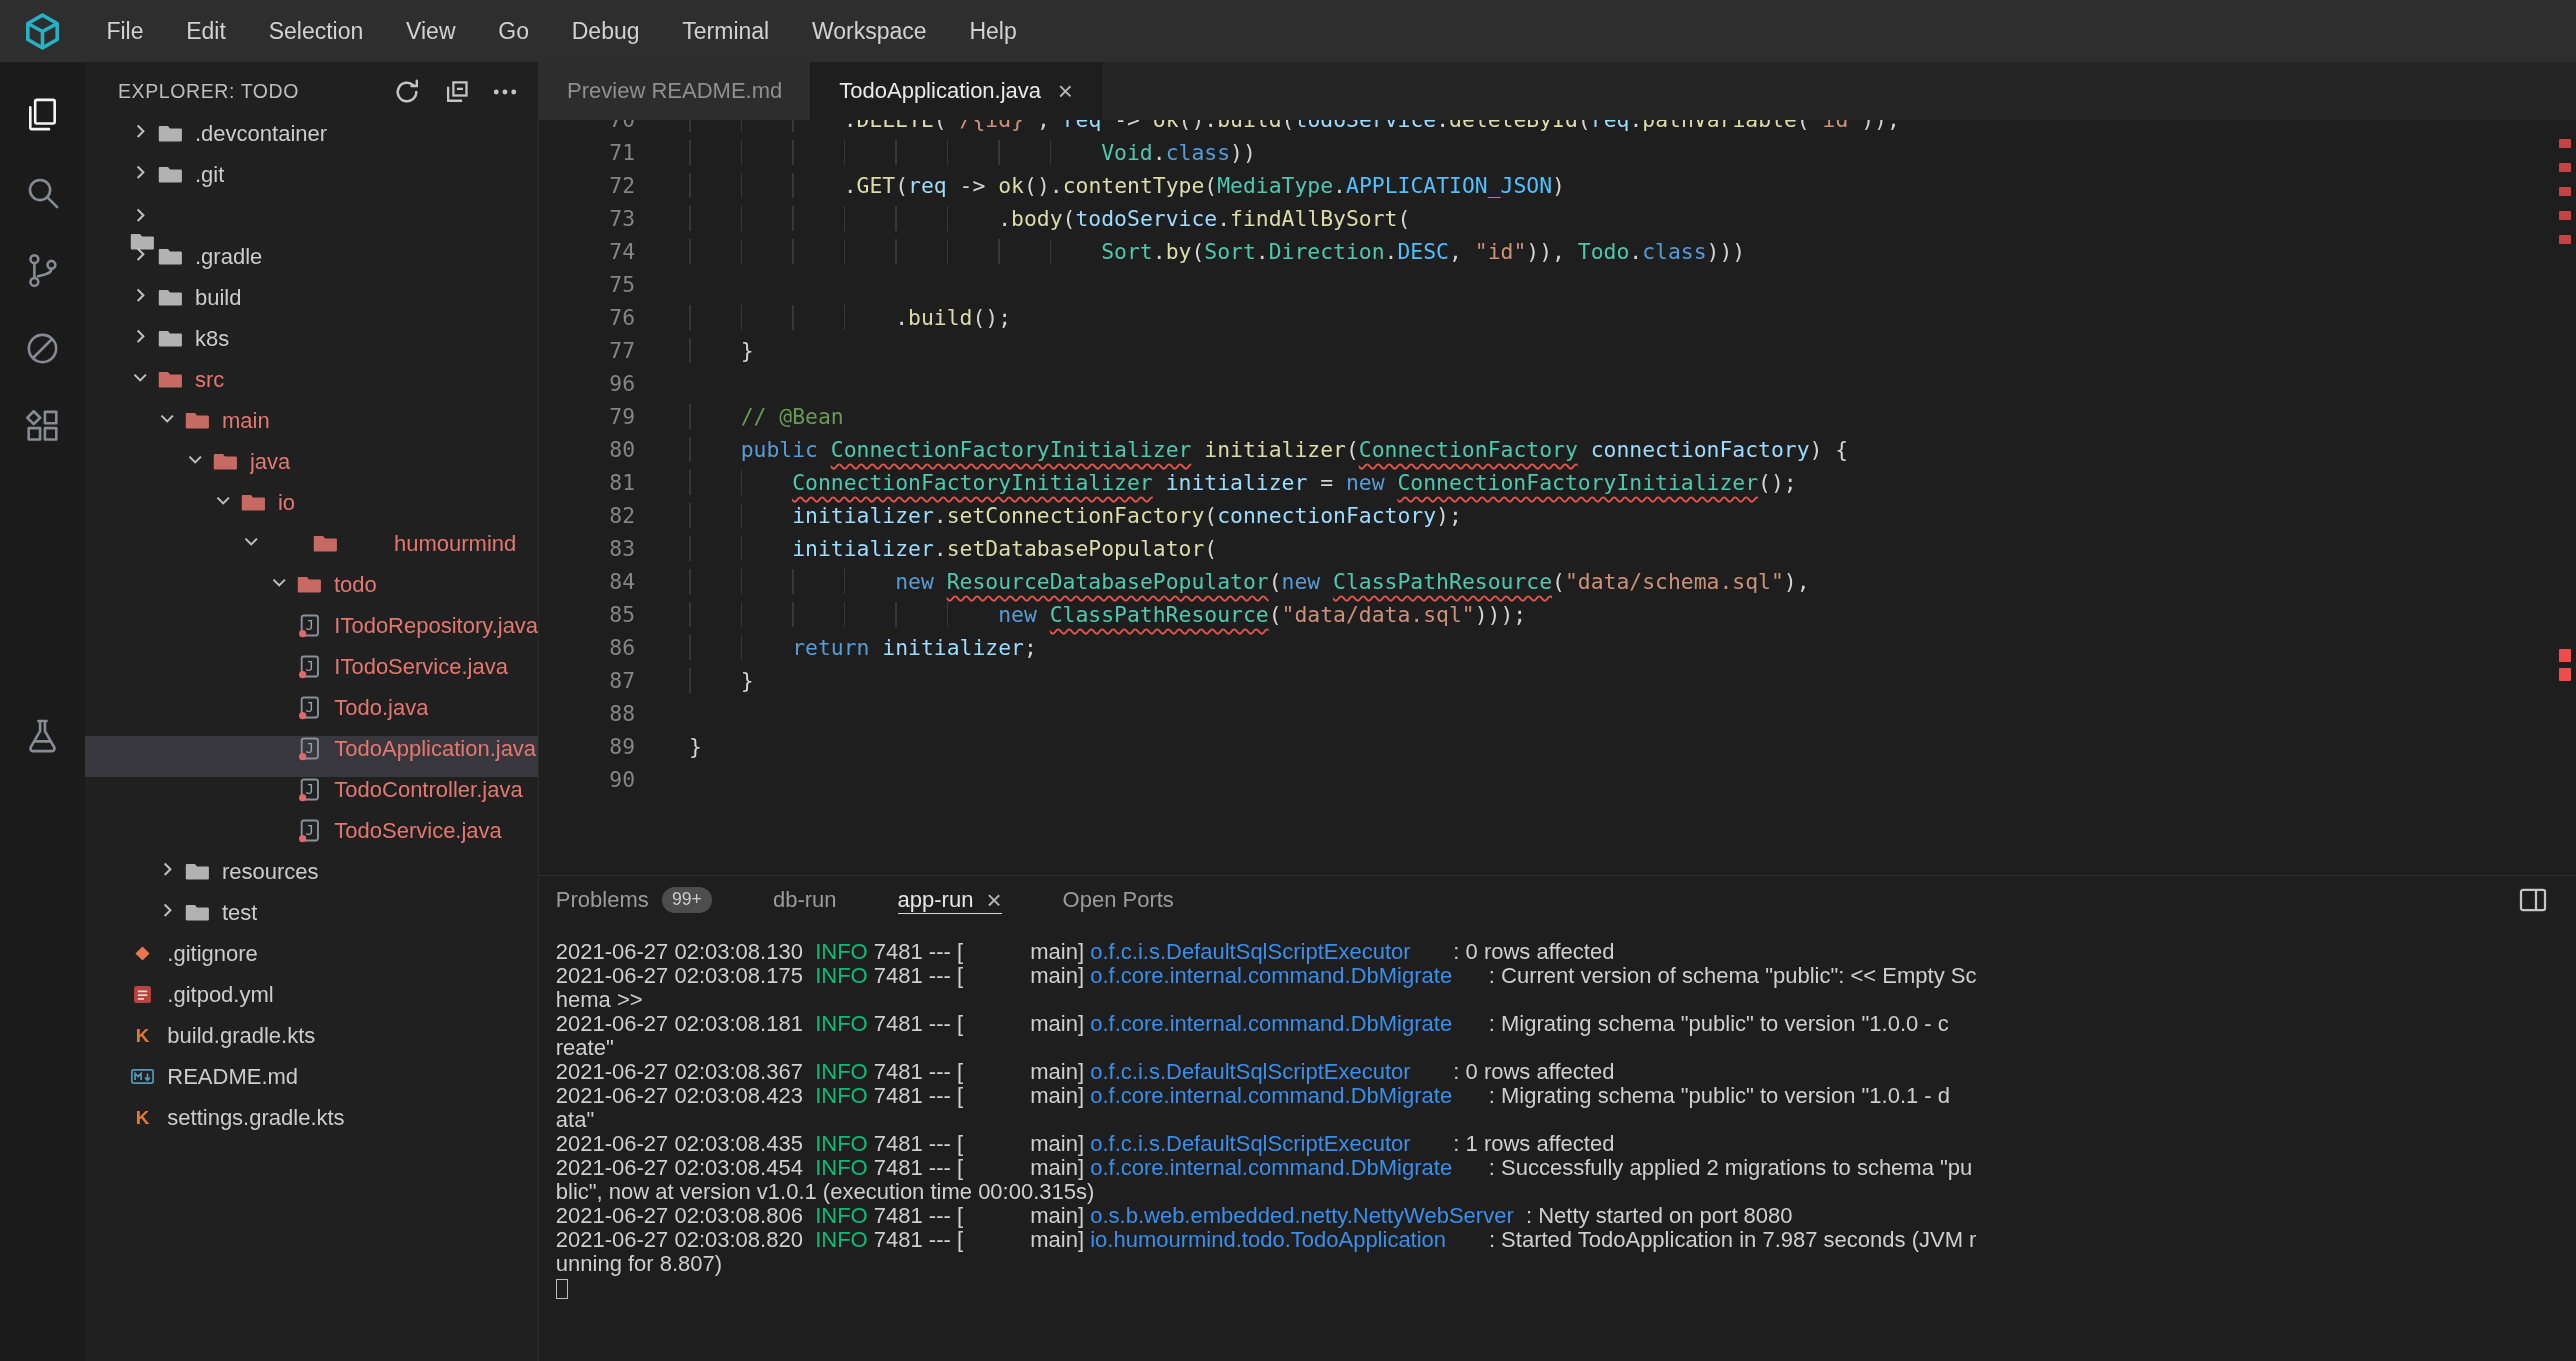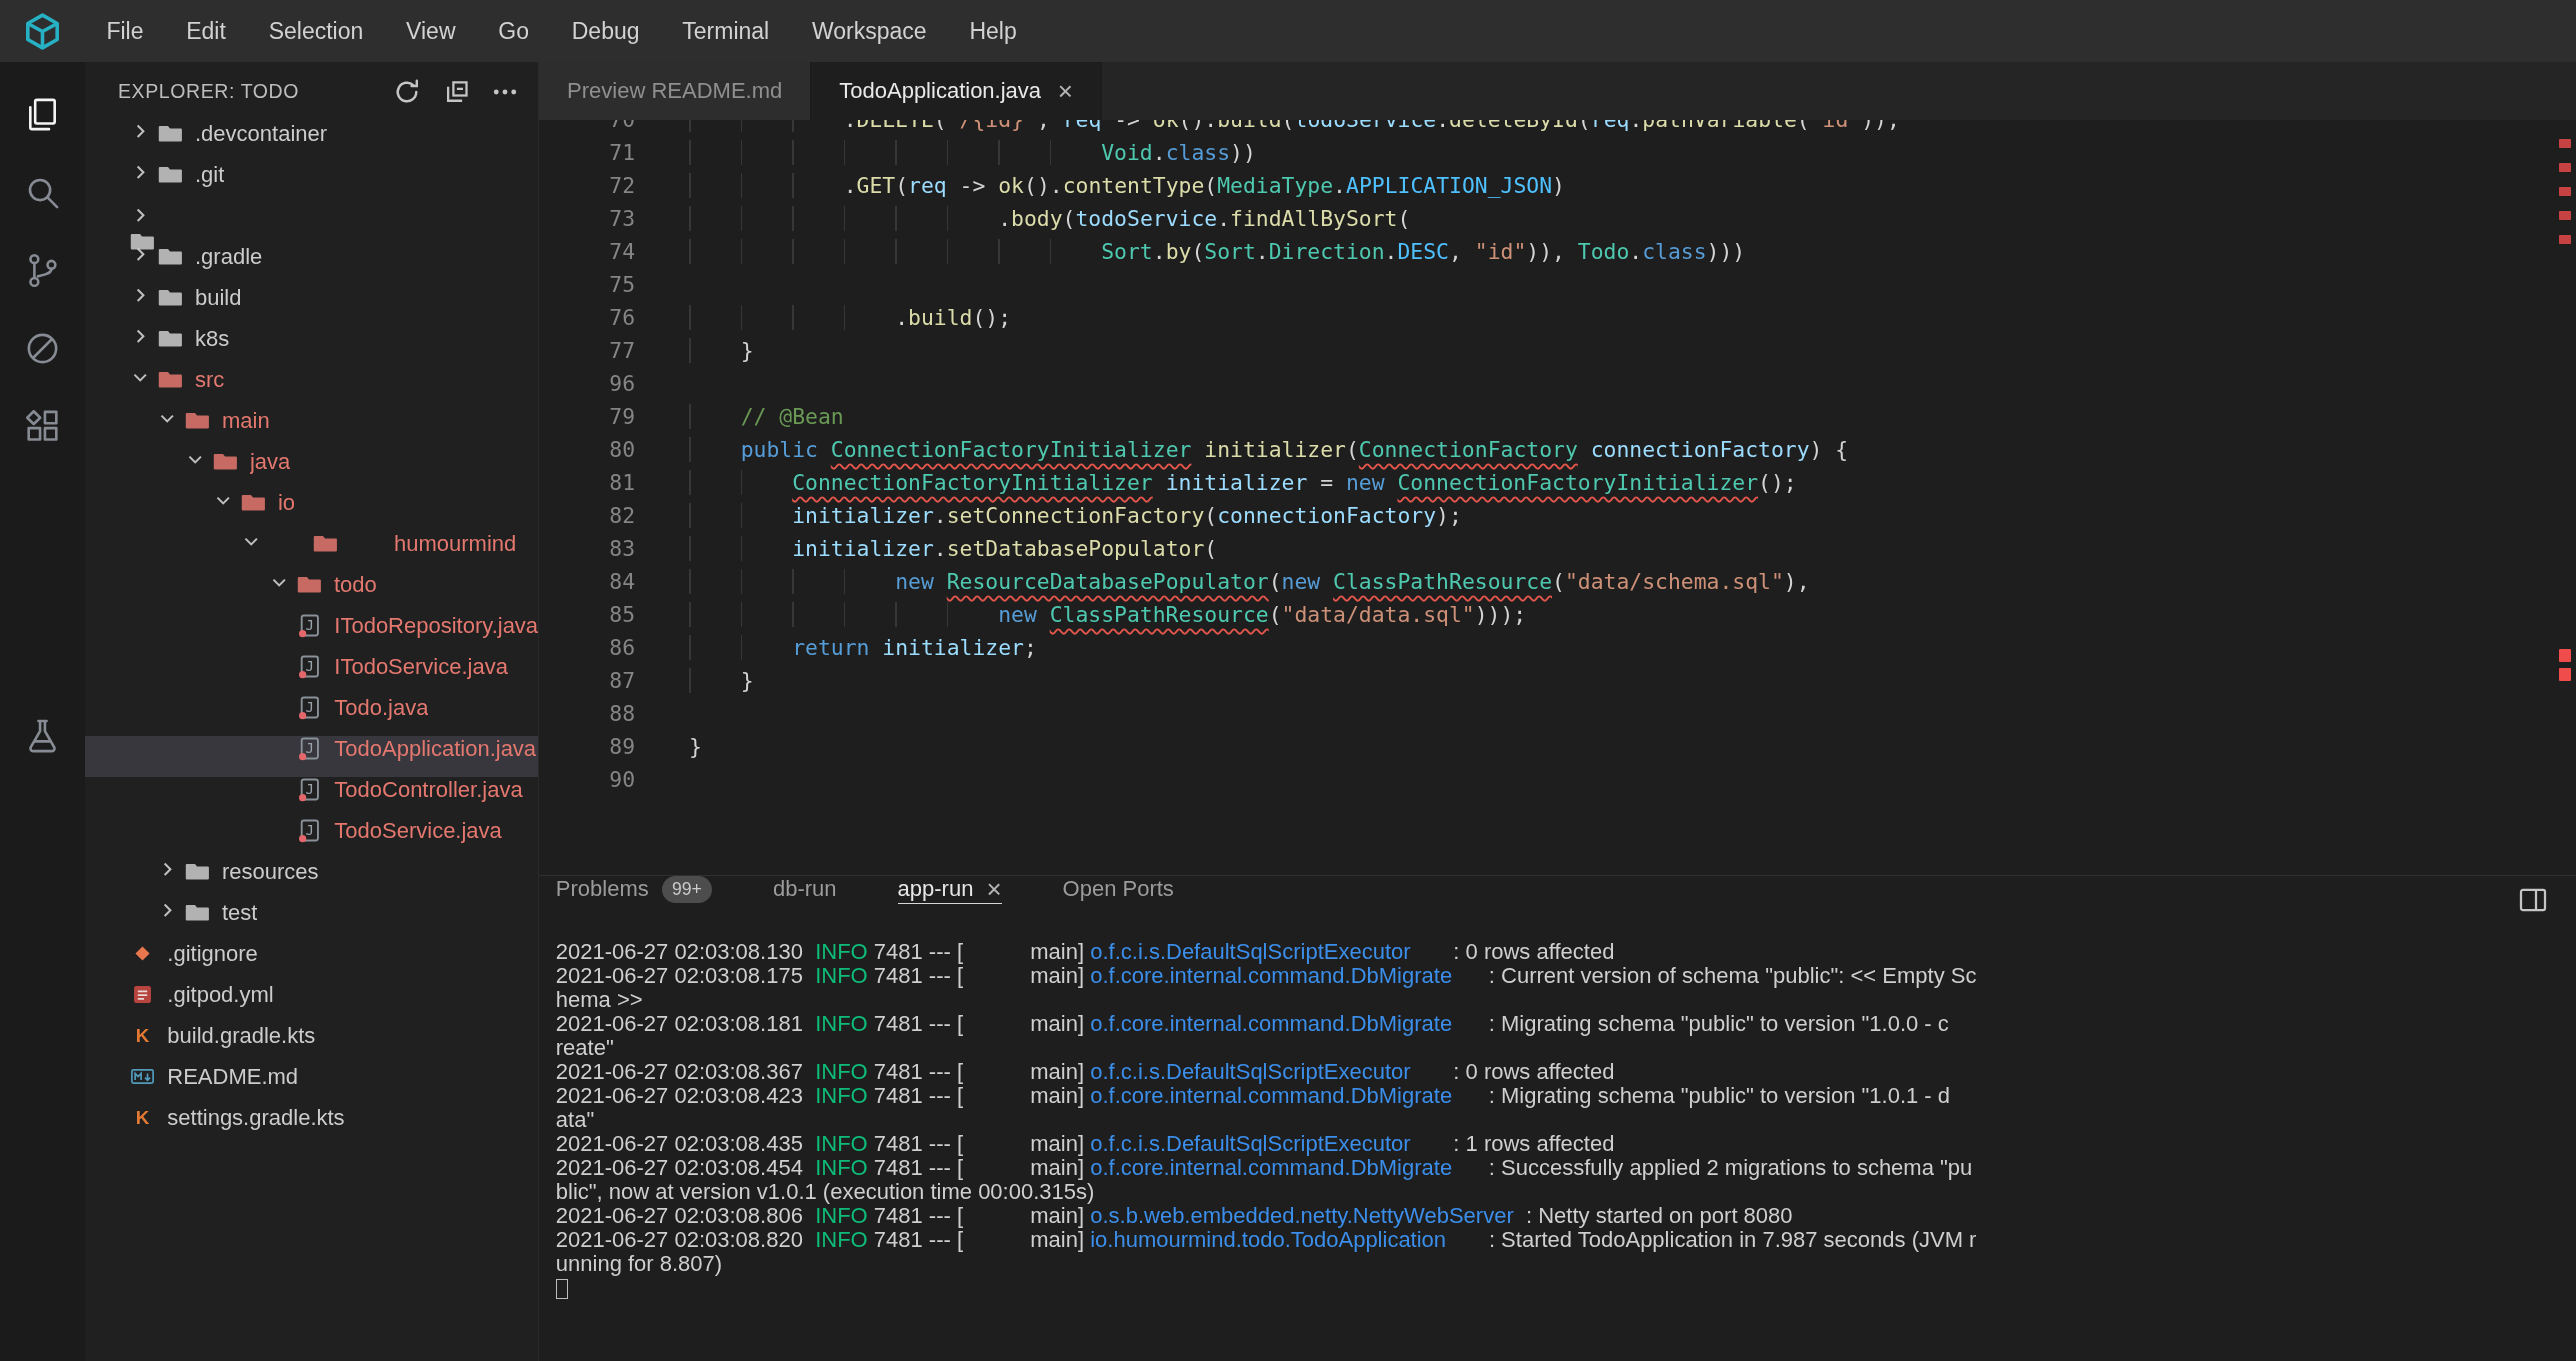--- a/index.html
+++ b/index.html
@@ -60,21 +60,21 @@
   .tk-st{color:#ce9178}
   .tk-cm{color:#6a9955}
   .tk-va{color:#9cdcfe}
   .tk-co{color:#4fc1ff}
   .tk-pl{color:#d4d4d4}
   .ovr{position:absolute;right:4.6px;width:12px;background:#f14c4c;border-radius:0.9px}
   .ovr.dim{opacity:.8}
 
   
   .panel{flex:0 0 486px;border-top:0.9px solid #303030;background:#1e1e1e;display:flex;flex-direction:column}
-  .panel-tabs-row{flex:0 0 49px;position:relative;display:flex;align-items:flex-start;padding-left:16.7px}
+  .panel-tabs-row{flex:0 0 49px;position:relative;display:flex;align-items:center;padding-left:16.7px}
   .panel-tabs-list{display:flex;align-items:stretch;gap:61px}
   .ptab{display:flex;align-items:center;gap:13px;font-size:22px;color:#9b9b9b;cursor:default;border-bottom:1.9px solid transparent}
   .ptab.active{color:#e7e7e7;border-bottom-color:#d7d7d7}
   .badge{background:#4d4d4d;color:#cccccc;font-size:17.6px;line-height:1;padding:4.6px 10.2px;border-radius:20.4px}
   .panel-actions{position:absolute;right:28px;top:9.3px;display:flex;color:#c5c5c5}
   .terminal{flex:1;padding:15px 0 0 16.7px;font-family:Liberation Sans, sans-serif;font-size:22px;line-height:24px;white-space:pre;overflow:hidden}
   .trow{height:24px}
   .tl-t{color:#cfcfcf}
   .tl-g{color:#0dbc79}
   .tl-b{color:#3b8eea}

